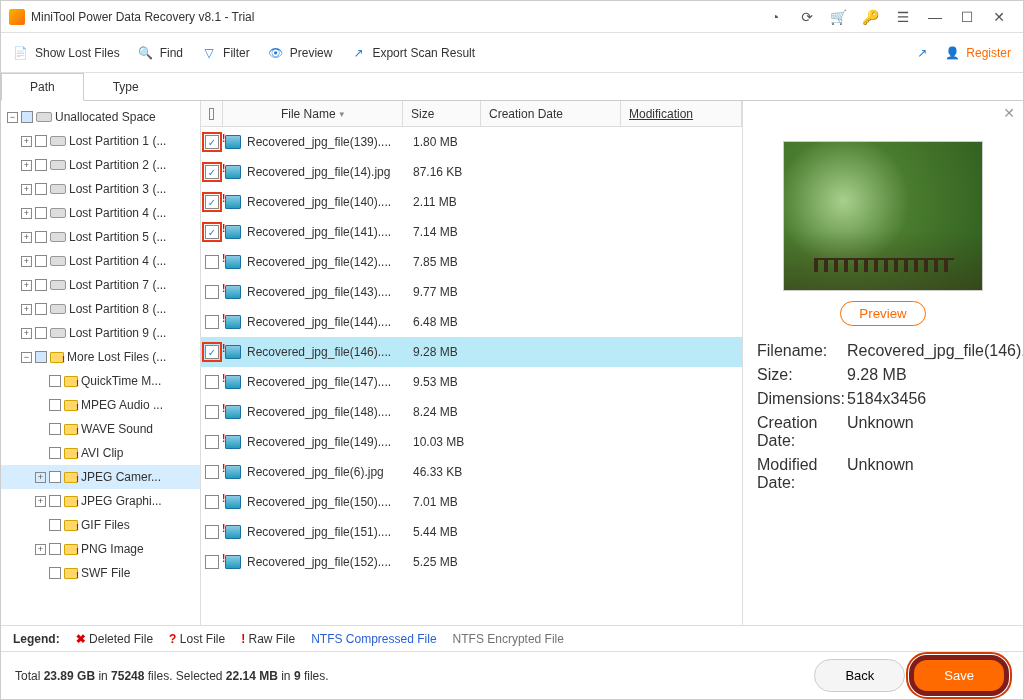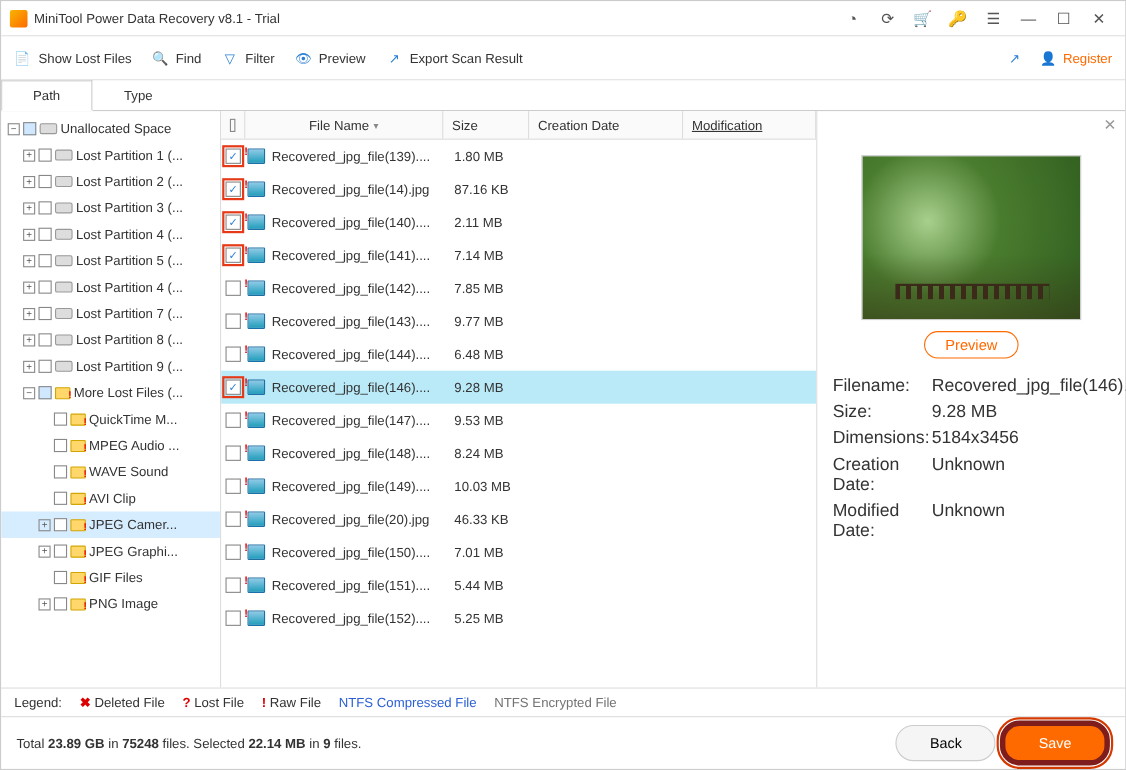--- a/index.html
+++ b/index.html
@@ -63,21 +63,21 @@
 .preview .img { width: 200px; height: 150px; margin: 30px auto 10px; background:
   linear-gradient(180deg, rgba(0,0,0,0) 60%, rgba(60,40,20,0.4) 100%),
   radial-gradient(circle at 30% 40%, #a8d08d 0%, #4a7c2e 40%, #2f5d1f 100%);
   position: relative; border: 1px solid #ccc; }
 .preview .img::after { content:""; position:absolute; bottom:18px; left:30px; width:140px; height:12px; background: repeating-linear-gradient(90deg,#3b2a1a 0 4px, transparent 4px 10px); border-top: 2px solid #3b2a1a;}
 .preview .pbtn { display: block; margin: 6px auto 16px; border: 1px solid #ff6a00; color: #ff6a00; background: #fff; border-radius: 14px; padding: 4px 18px; cursor: pointer; }
 .preview .meta { display: grid; grid-template-columns: 90px 1fr; row-gap: 6px; font-size: 16px; }
 
 
 .legend { height: 26px; border-top: 1px solid #ddd; display: flex; align-items: center; gap: 16px; padding: 0 12px; font-size: 12px; }
-.legend b { font-weight: normal; }
+.legend b { font-weight: bold; }
 .lg-del { color: #d00; font-weight: bold; }
 .lg-lost { color: #d00; font-weight: bold; }
 .lg-raw { color: #d00; font-weight: bold; }
 .lg-ntfs { color: #2a5fd4; }
 .lg-enc { color: #737373; }
 
 .footer { height: 48px; border-top: 1px solid #ddd; display: flex; align-items: center; padding: 0 14px; gap: 4px; }
 .footer .stats { flex: 1; }
 .btn { border-radius: 18px; padding: 8px 30px; font-size: 13px; cursor: pointer; border: 1px solid #ccc; background: #f5f5f5; }
 .btn.primary { background: #ff6a00; color: #fff; border: 5px solid #7f1d1d; outline: 2px solid #d43900; outline-offset: 1px; }
@@ -248,20 +248,26 @@
           <span class="cb"></span>
           <span class="folder warn"></span>
           <span>GIF Files</span>
         </div>
         <div class="tree-row ind2">
           <span class="tw">+</span>
           <span class="cb"></span>
           <span class="folder warn"></span>
           <span>PNG Image</span>
         </div>
+        <div class="tree-row ind2">
+          <span class="tw none"></span>
+          <span class="cb"></span>
+          <span class="folder warn"></span>
+          <span>SWF File</span>
+        </div>
       </div>
   </div>
 
   <div class="filearea">
     <div class="filelist">
       <div class="fhdr">
         <div class="hcell hcb">
             <span style="width:12px;height:12px;border:1px solid #888;display:inline-block"></span>
           </div>
         <div class="hcell hname">
@@ -335,21 +341,21 @@
           </div>
           <div class="frow">
             <span class="cbwrap"></span>
             <span class="fic"></span>
             <span class="fname">Recovered_jpg_file(149)....</span>
             <span class="fsize">10.03 MB</span>
           </div>
           <div class="frow">
             <span class="cbwrap"></span>
             <span class="fic"></span>
-            <span class="fname">Recovered_jpg_file(20).jpg</span>
+            <span class="fname">Recovered_jpg_file(6).jpg</span>
             <span class="fsize">46.33 KB</span>
           </div>
           <div class="frow">
             <span class="cbwrap"></span>
             <span class="fic"></span>
             <span class="fname">Recovered_jpg_file(150)....</span>
             <span class="fsize">7.01 MB</span>
           </div>
           <div class="frow">
             <span class="cbwrap"></span>

